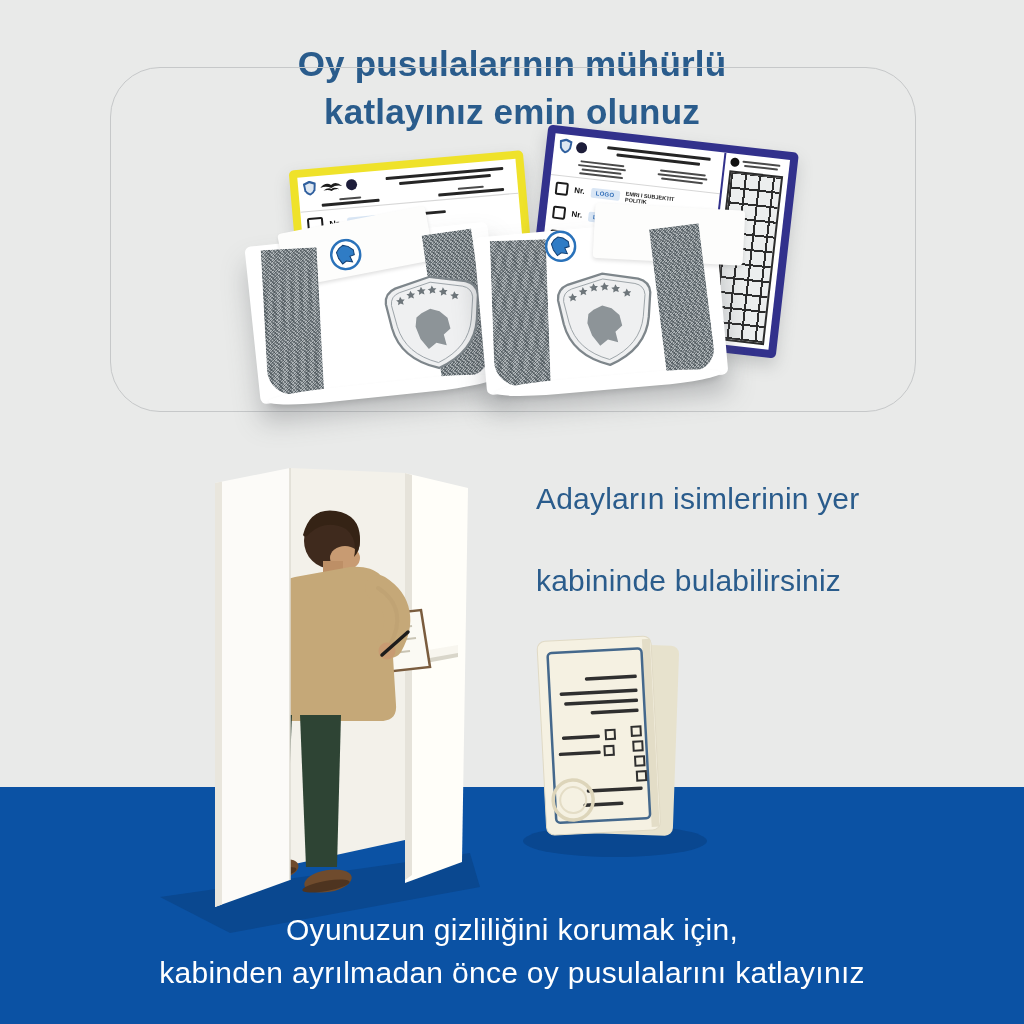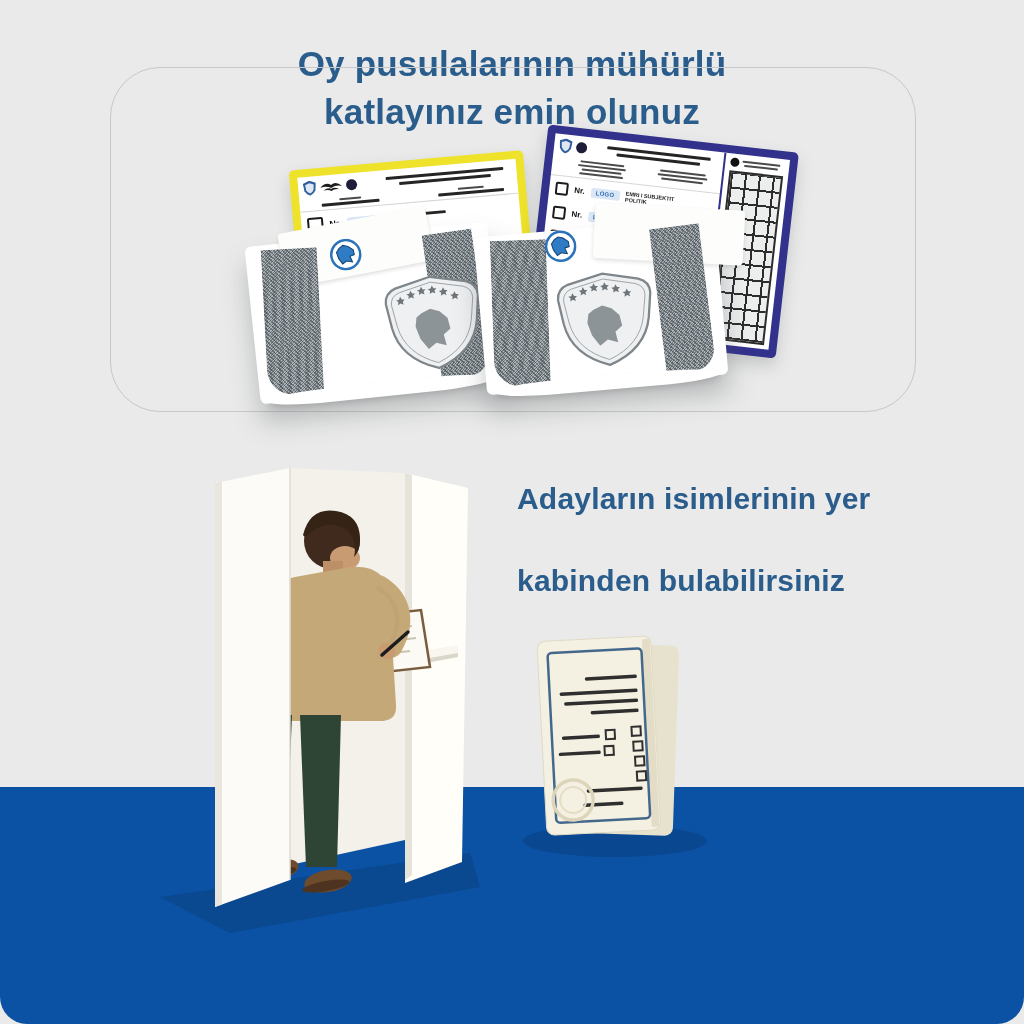--- a/index.html
+++ b/index.html
@@ -1,27 +1,27 @@
 <!DOCTYPE html>
 <html><head>
 <meta charset="utf-8">
 <style>
   * { margin:0; padding:0; box-sizing:border-box; }
   html,body { width:1024px; height:1024px; }
   body { font-family:"Liberation Sans","DejaVu Sans",sans-serif; background:#e9eae9; overflow:hidden; }
-  .canvas { position:relative; width:1024px; height:1024px; background:#e9eae9; overflow:hidden;border-radius:27px; }
+  .canvas { position:relative; width:1024px; height:1024px; background:#e9eae9; overflow:hidden; }
 
   
   .blue-band { position:absolute; left:0; top:787px; width:1024px; height:237px; background:#0b52a4; }
 
   
   .top-title { position:absolute; left:0; top:40px; width:1024px; text-align:center;
     color:#2a5c8c; font-size:35px; line-height:48px; font-weight:600; letter-spacing:.2px; }
-  .mid-caption { position:absolute; left:517px; top:478px; width:420px; text-align:left;
-    color:#2a5c8c; font-size:30px; line-height:41px; font-weight:700; letter-spacing:.2px; }
+  .mid-caption { position:absolute; left:536px; top:478px; width:420px; text-align:left;
+    color:#2a5c8c; font-size:30px; line-height:41px; font-weight:400; letter-spacing:.2px; }
   .bottom-caption { position:absolute; left:0; top:908px; width:1024px; text-align:center;
     color:#ffffff; font-size:30px; line-height:43px; font-weight:500; letter-spacing:.3px; }
 
   
   .card { position:absolute; left:110px; top:67px; width:806px; height:345px;
     border:1.5px solid #c6c8c9; border-radius:50px; }
 
   
   .ballot { position:absolute; border-radius:5px; }
   .ballot .inner { position:absolute; inset:8px; background:#ffffff; overflow:hidden; }
@@ -284,21 +284,21 @@
     </g>
 
     <polygon points="75,28 150,13 150,425 75,452" fill="#fcfbf8"></polygon>
     <polygon points="75,28 82,26.6 82,449.5 75,452" fill="#e9e6dd"></polygon>
     <line x1="150" y1="13" x2="150" y2="425" stroke="#dedbd2" stroke-width="1.5"></line>
   </svg>
 
   <div class="mid-caption">
     <span>Adayların isimlerinin yer</span><br>
     <br>
-    <span>kabinden bulabilirsiniz</span>
+    <span>kabininde bulabilirsiniz</span>
   </div>
 
   <svg class="brochure-illustration" viewBox="0 0 220 235">
     <ellipse cx="115" cy="213" rx="92" ry="16" fill="#063a78" opacity=".45"></ellipse>
     <rect x="60" y="16" width="116" height="190" rx="8" fill="#e7e2cd" transform="rotate(2 118 111)"></rect>
     <g transform="rotate(-3 110 110)">
       <rect x="42" y="10" width="114" height="194" rx="8" fill="#f5f1e2" stroke="#e0dac5" stroke-width="1"></rect>
       <rect x="147" y="13" width="8" height="188" fill="#e3ddc7"></rect>
       <rect x="52" y="22" width="94" height="170" rx="4" fill="none" stroke="#44688c" stroke-width="2.5"></rect>
       <g fill="#2f2f2f">
@@ -317,14 +317,18 @@
         <rect x="132" y="100" width="9" height="9"></rect>
         <rect x="133" y="115" width="9" height="9"></rect>
         <rect x="134" y="130" width="9" height="9"></rect>
         <rect x="135" y="145" width="9" height="9"></rect>
       </g>
       <circle cx="70" cy="170" r="20" fill="none" stroke="#ddd5ba" stroke-width="3.5"></circle>
       <circle cx="70" cy="170" r="13" fill="none" stroke="#e4ddc6" stroke-width="2"></circle>
     </g>
   </svg>
 
+  <div class="bottom-caption">
+    <span>Oyunuzun gizliliğini korumak için,</span><br>
+    <span>kabinden ayrılmadan önce oy pusulalarını katlayınız</span>
+  </div>
 
 </div>
 
 </body></html>

